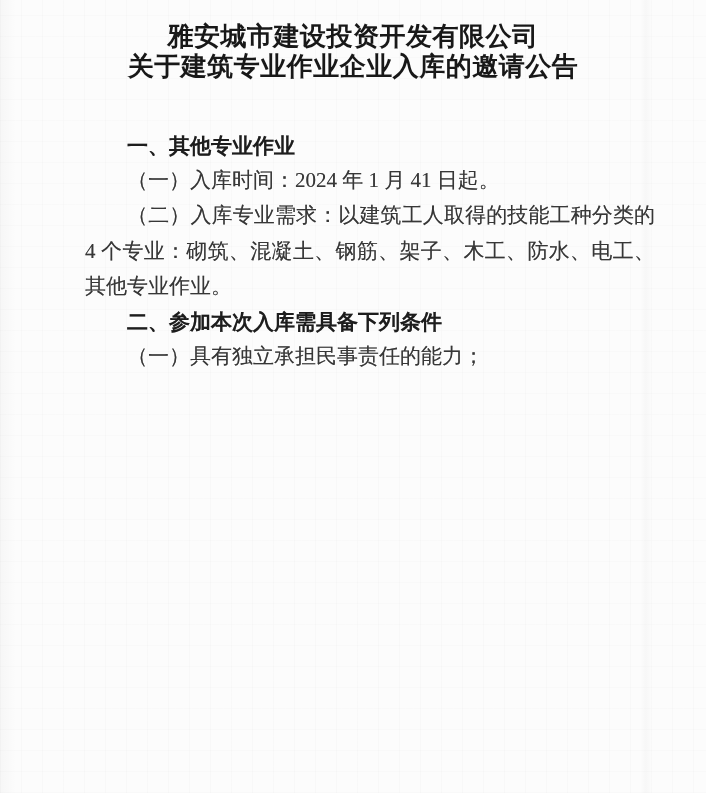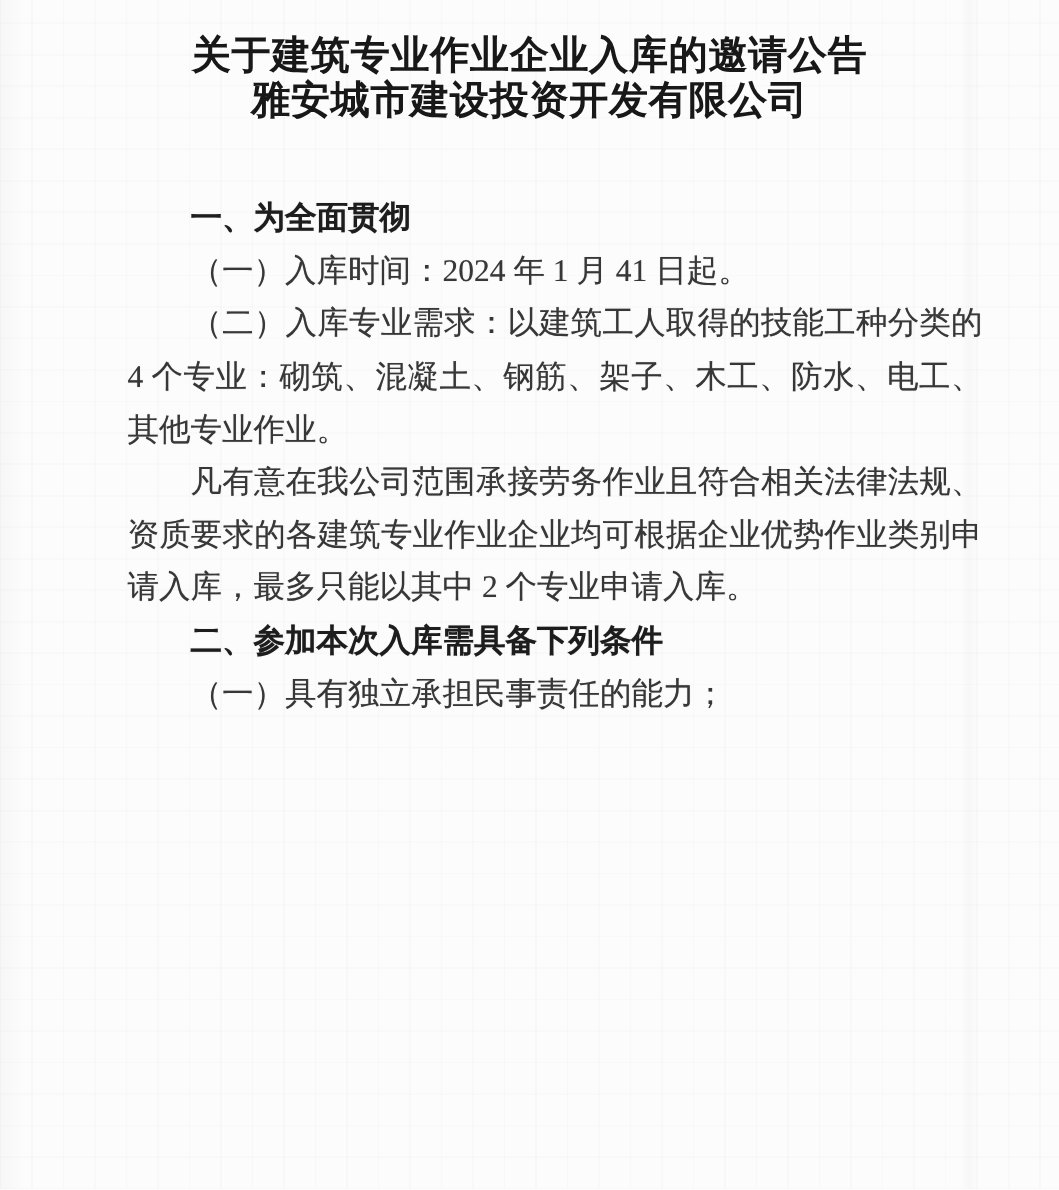--- a/index.html
+++ b/index.html
@@ -62,25 +62,24 @@
     color: #1d1d1d;
   }
 </style>
 </head>
 <body>
 
 <div class="page">
   <div class="scan-texture"></div>
 
   <div class="doc-title">
+    <div>雅安城市建设投资开发有限公司</div>
     <div>关于建筑专业作业企业入库的邀请公告</div>
-    <div>雅安城市建设投资开发有限公司</div>
   </div>
 
   <div class="doc-body">
-    <p class="heading">一、为全面贯彻</p>
+    <p class="heading">一、其他专业作业</p>
     <p class="para">（一）入库时间：2024 年 1 月 41 日起。</p>
     <p class="para">（二）入库专业需求：以建筑工人取得的技能工种分类的 4 个专业：砌筑、混凝土、钢筋、架子、木工、防水、电工、其他专业作业。</p>
-    <p class="para">凡有意在我公司范围承接劳务作业且符合相关法律法规、资质要求的各建筑专业作业企业均可根据企业优势作业类别申请入库，最多只能以其中 2 个专业申请入库。</p>
     <p class="heading">二、参加本次入库需具备下列条件</p>
     <p class="para">（一）具有独立承担民事责任的能力；</p>
   </div>
 </div>
 
 </body></html>

